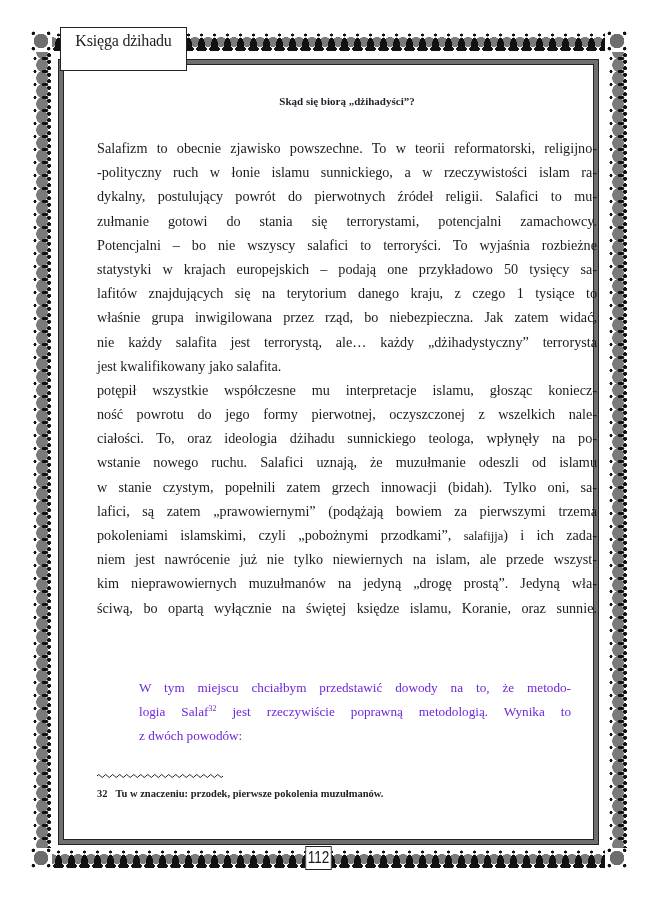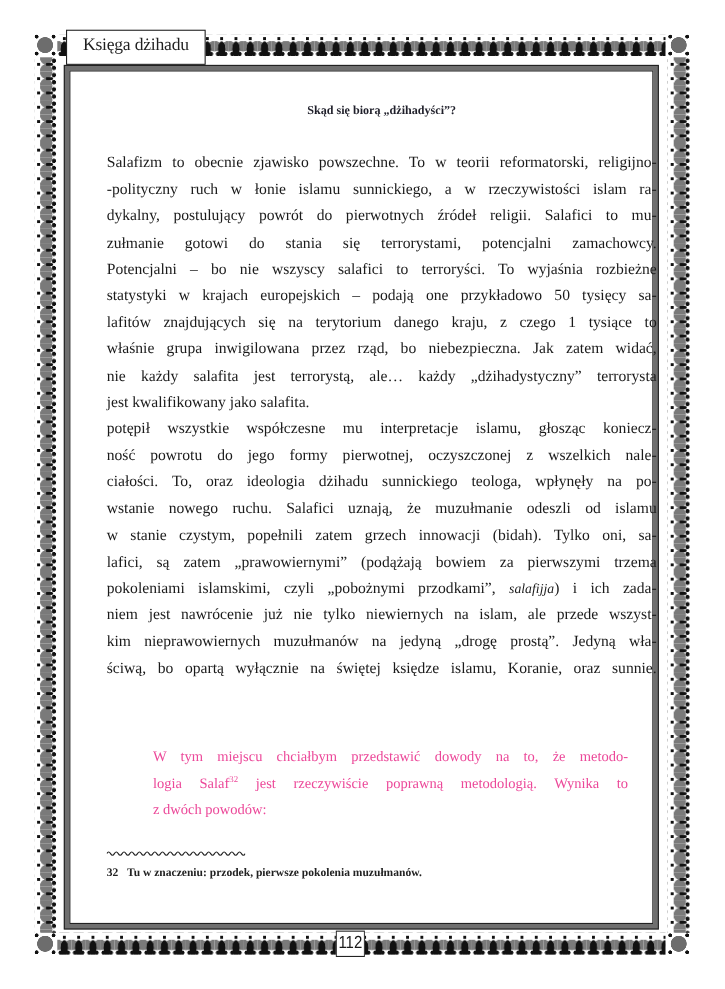--- a/index.html
+++ b/index.html
@@ -82,21 +82,21 @@
       border: 1px solid #222;
       background: #ffffff;
     }
 
     
     .running-head {
       position: absolute;
       left: 60px;
       top: 27px;
       width: 127px;
-      height: 32px;
+      height: 44px;
       box-sizing: border-box;
       border: 1px solid #222;
       background: #fff;
       font-size: 16px;
       line-height: 26px;
       text-align: center;
       color: #1f1f1f;
       letter-spacing: -0.2px;
     }
 
@@ -152,30 +152,30 @@
       text-align-last: justify;
       height: 24.2px;
     }
     .line.last {
       text-align-last: left;
     }
     .line.indent {
       padding-left: 22px;
     }
     .b { font-weight: normal; }
-    .i { font-style: italic; font-size: 12.5px; }
+    .i { font-size: 12.5px; }
 
     .quote {
       position: absolute;
       left: 42px;
       top: 585px;
       width: 432px;
       font-size: 13.2px;
       line-height: 25px;
-      color: #ec4899;
+      color: #6d28d9;
     }
     .quote sup {
       font-size: 8px;
       vertical-align: 5px;
       line-height: 0;
     }
 
     .footnote-rule {
       position: absolute;
       left: 0;

